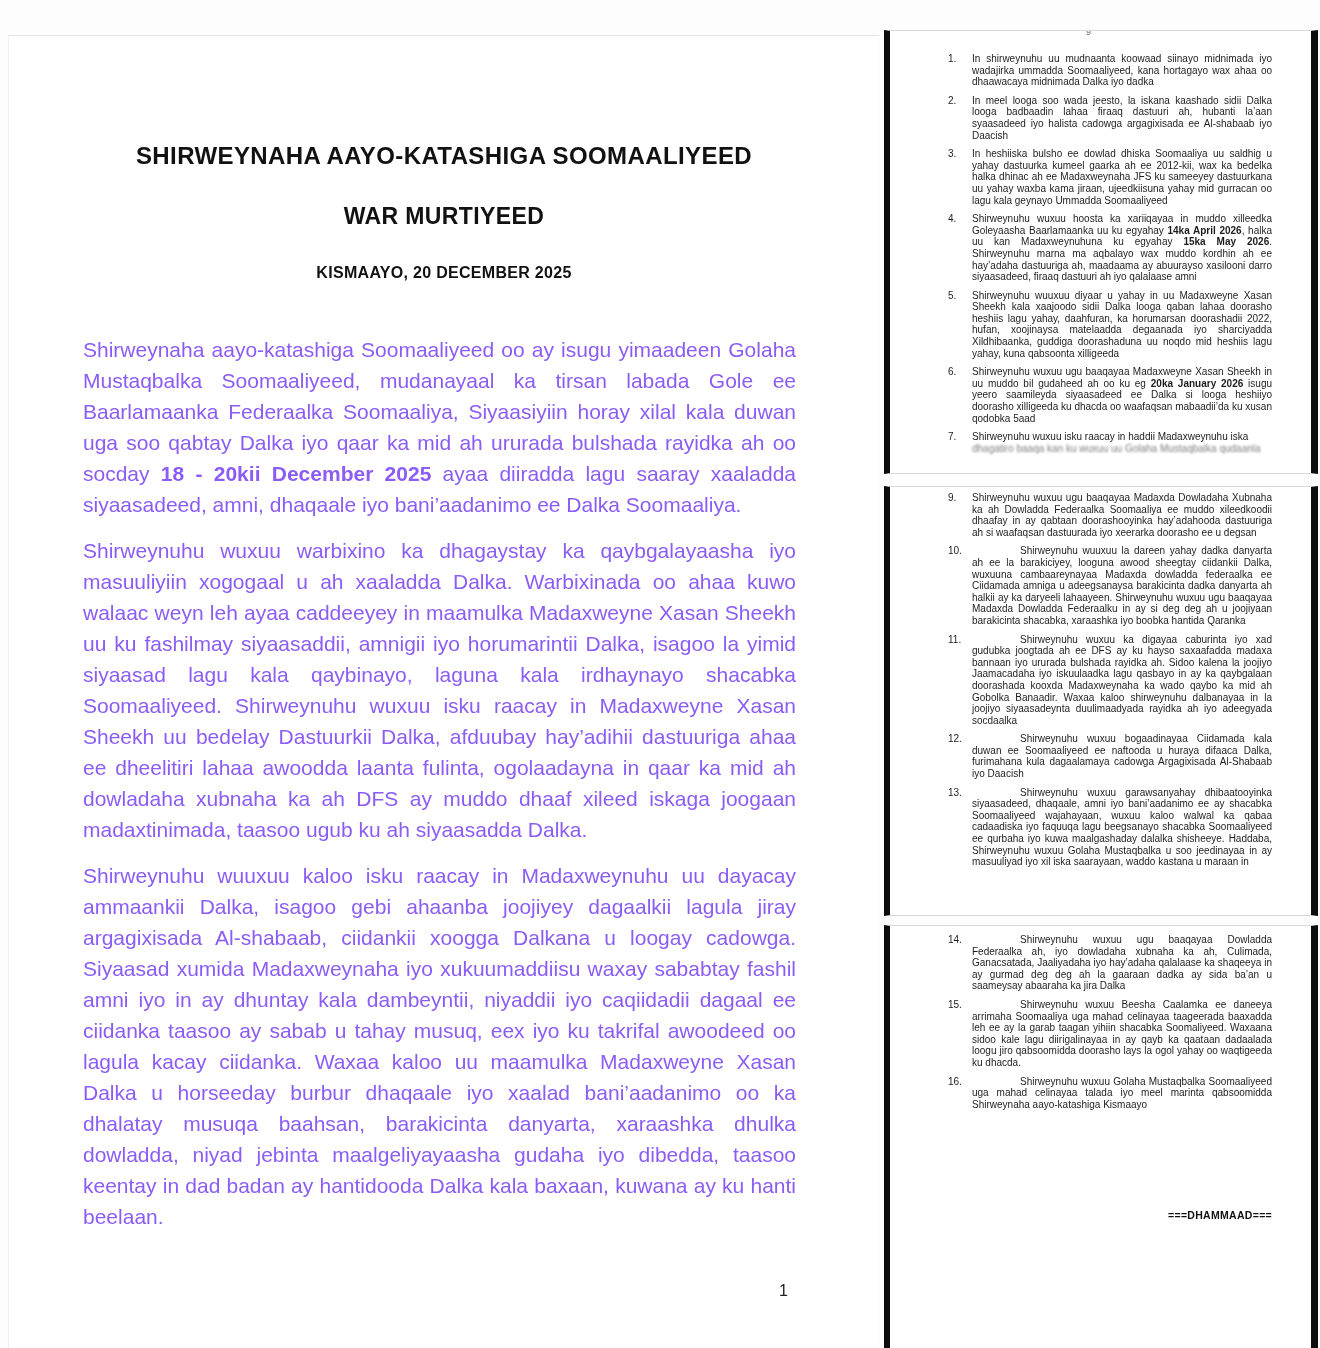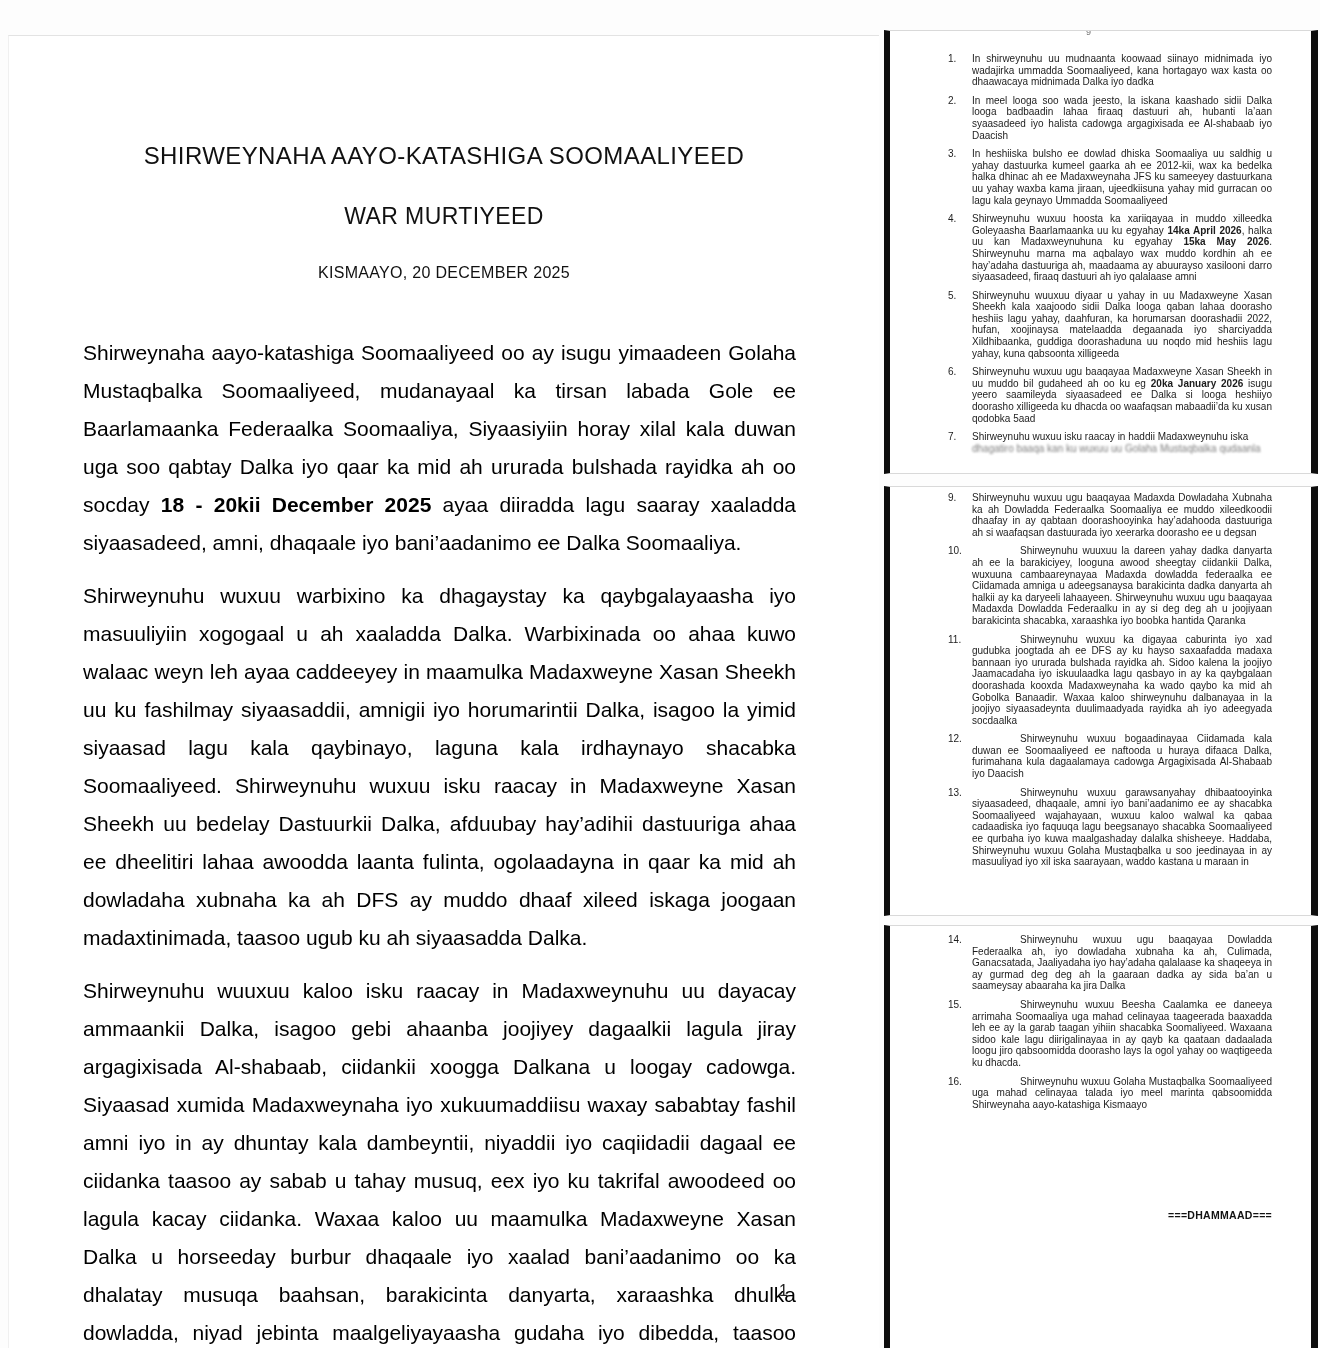--- a/index.html
+++ b/index.html
@@ -1,26 +1,26 @@
 <!DOCTYPE html>
 <html><head>
 <meta charset="utf-8">
 <style>
   html,body{margin:0;padding:0;background:#ffffff;}
   .canvas{position:relative;width:1320px;height:1348px;background:#fdfdfd;overflow:hidden;
           font-family:"Liberation Sans", sans-serif;}
   
   .main-page{position:absolute;left:8px;top:35px;width:870px;height:1313px;background:#fff;
              border-top:1px solid #e3e3e3;border-left:1px solid #f0f0f0;}
-  .title-block{text-align:center;font-weight:400;color:#111;}
+  .title-block{text-align:center;font-weight:700;color:#111;}
   .t1{margin:106px 30px 0;font-size:24px;letter-spacing:.4px;}
   .t2{margin:33px 0 0;font-size:23px;letter-spacing:.4px;}
   .t3{margin:34px 0 0;font-size:16px;letter-spacing:.3px;}
   .bodytext{margin:52px 83px 0 74px;}
-  .bodytext p{margin:0 0 15px;font-size:21px;line-height:38px;text-align:justify;color:#000000;}
+  .bodytext p{margin:0 0 15px;font-size:21px;line-height:31px;text-align:justify;color:#8b5cf6;}
   .b{font-weight:700;}
   .page-num{position:absolute;left:770px;top:1246px;font-size:16px;color:#222;}
   
   .side-page{position:absolute;left:884px;width:434px;background:#fff;box-sizing:border-box;
              border-left:6px solid #0d0d0d;border-right:7px solid #0d0d0d;
              border-top:1px solid #d9d9d9;border-bottom:1px solid #d9d9d9;overflow:hidden;}
   .page-a{top:30px;height:444px;}
   .page-b{top:486px;height:430px;}
   .page-c{top:925px;height:524px;}
   .side-content{padding:22px 39px 0 58px;font-size:10px;line-height:11.6px;
@@ -51,21 +51,21 @@
       <p><span>Shirweynaha aayo-katashiga Soomaaliyeed oo ay isugu yimaadeen Golaha Mustaqbalka Soomaaliyeed, mudanayaal ka tirsan labada Gole ee Baarlamaanka Federaalka Soomaaliya, Siyaasiyiin horay xilal kala duwan uga soo qabtay Dalka iyo qaar ka mid ah ururada bulshada rayidka ah oo socday </span><span class="b">18 - 20kii December 2025</span><span> ayaa diiradda lagu saaray xaaladda siyaasadeed, amni, dhaqaale iyo bani’aadanimo ee Dalka Soomaaliya.</span></p>
       <p><span>Shirweynuhu wuxuu warbixino ka dhagaystay ka qaybgalayaasha iyo masuuliyiin xogogaal u ah xaaladda Dalka. Warbixinada oo ahaa kuwo walaac weyn leh ayaa caddeeyey in maamulka Madaxweyne Xasan Sheekh uu ku fashilmay siyaasaddii, amnigii iyo horumarintii Dalka, isagoo la yimid siyaasad lagu kala qaybinayo, laguna kala irdhaynayo shacabka Soomaaliyeed. Shirweynuhu wuxuu isku raacay in Madaxweyne Xasan Sheekh uu bedelay Dastuurkii Dalka, afduubay hay’adihii dastuuriga ahaa ee dheelitiri lahaa awoodda laanta fulinta, ogolaadayna in qaar ka mid ah dowladaha xubnaha ka ah DFS ay muddo dhaaf xileed iskaga joogaan madaxtinimada, taasoo ugub ku ah siyaasadda Dalka.</span></p>
       <p><span>Shirweynuhu wuuxuu kaloo isku raacay in Madaxweynuhu uu dayacay ammaankii Dalka, isagoo gebi ahaanba joojiyey dagaalkii lagula jiray argagixisada Al-shabaab, ciidankii xoogga Dalkana u loogay cadowga. Siyaasad xumida Madaxweynaha iyo xukuumaddiisu waxay sababtay fashil amni iyo in ay dhuntay kala dambeyntii, niyaddii iyo caqiidadii dagaal ee ciidanka taasoo ay sabab u tahay musuq, eex iyo ku takrifal awoodeed oo lagula kacay ciidanka. Waxaa kaloo uu maamulka Madaxweyne Xasan Dalka u horseeday burbur dhaqaale iyo xaalad bani’aadanimo oo ka dhalatay musuqa baahsan, barakicinta danyarta, xaraashka dhulka dowladda, niyad jebinta maalgeliyayaasha gudaha iyo dibedda, taasoo keentay in dad badan ay hantidooda Dalka kala baxaan, kuwana ay ku hanti beelaan.</span></p>
     </div>
     <div class="page-num">1</div>
   </section>
 
   <section class="side-page page-a">
     <div class="top-frag">9</div>
     <div class="side-content">
-        <div class="item"><span class="num">1.</span><span><span>In shirweynuhu uu mudnaanta koowaad siinayo midnimada iyo wadajirka ummadda Soomaaliyeed, kana hortagayo wax kasta oo dhaawacaya midnimada Dalka iyo dadka</span></span></div>
+        <div class="item"><span class="num">1.</span><span><span>In shirweynuhu uu mudnaanta koowaad siinayo midnimada iyo wadajirka ummadda Soomaaliyeed, kana hortagayo wax ahaa oo dhaawacaya midnimada Dalka iyo dadka</span></span></div>
         <div class="item"><span class="num">2.</span><span><span>In meel looga soo wada jeesto, la iskana kaashado sidii Dalka looga badbaadin lahaa firaaq dastuuri ah, hubanti la’aan syaasadeed iyo halista cadowga argagixisada ee Al-shabaab iyo Daacish</span></span></div>
         <div class="item"><span class="num">3.</span><span><span>In heshiiska bulsho ee dowlad dhiska Soomaaliya uu saldhig u yahay dastuurka kumeel gaarka ah ee 2012-kii, wax ka bedelka halka dhinac ah ee Madaxweynaha JFS ku sameeyey dastuurkana uu yahay waxba kama jiraan, ujeedkiisuna yahay mid gurracan oo lagu kala geynayo Ummadda Soomaaliyeed</span></span></div>
         <div class="item"><span class="num">4.</span><span><span>Shirweynuhu wuxuu hoosta ka xariiqayaa in muddo xilleedka Goleyaasha Baarlamaanka uu ku egyahay </span><span class="b">14ka April 2026</span><span>, halka uu kan Madaxweynuhuna ku egyahay </span><span class="b">15ka May 2026</span><span>. Shirweynuhu marna ma aqbalayo wax muddo kordhin ah ee hay’adaha dastuuriga ah, maadaama ay abuurayso xasilooni darro siyaasadeed, firaaq dastuuri ah iyo qalalaase amni</span></span></div>
         <div class="item"><span class="num">5.</span><span><span>Shirweynuhu wuuxuu diyaar u yahay in uu Madaxweyne Xasan Sheekh kala xaajoodo sidii Dalka looga qaban lahaa doorasho heshiis lagu yahay, daahfuran, ka horumarsan doorashadii 2022, hufan, xoojinaysa matelaadda degaanada iyo sharciyadda Xildhibaanka, guddiga doorashaduna uu noqdo mid heshiis lagu yahay, kuna qabsoonta xilligeeda</span></span></div>
         <div class="item"><span class="num">6.</span><span><span>Shirweynuhu wuxuu ugu baaqayaa Madaxweyne Xasan Sheekh in uu muddo bil gudaheed ah oo ku eg </span><span class="b">20ka January 2026</span><span> isugu yeero saamileyda siyaasadeed ee Dalka si looga heshiiyo doorasho xilligeeda ku dhacda oo waafaqsan mabaadii’da ku xusan qodobka 5aad</span></span></div>
         <div class="item"><span class="num">7.</span><span><span>Shirweynuhu wuxuu isku raacay in haddii Madaxweynuhu iska</span></span><div class="clip-line">dhagatiro baaqa kan ku wuxuu uu Golaha Mustaqbalka qudaanla</div></div>
       </div>
   </section>
 
   <section class="side-page page-b">

